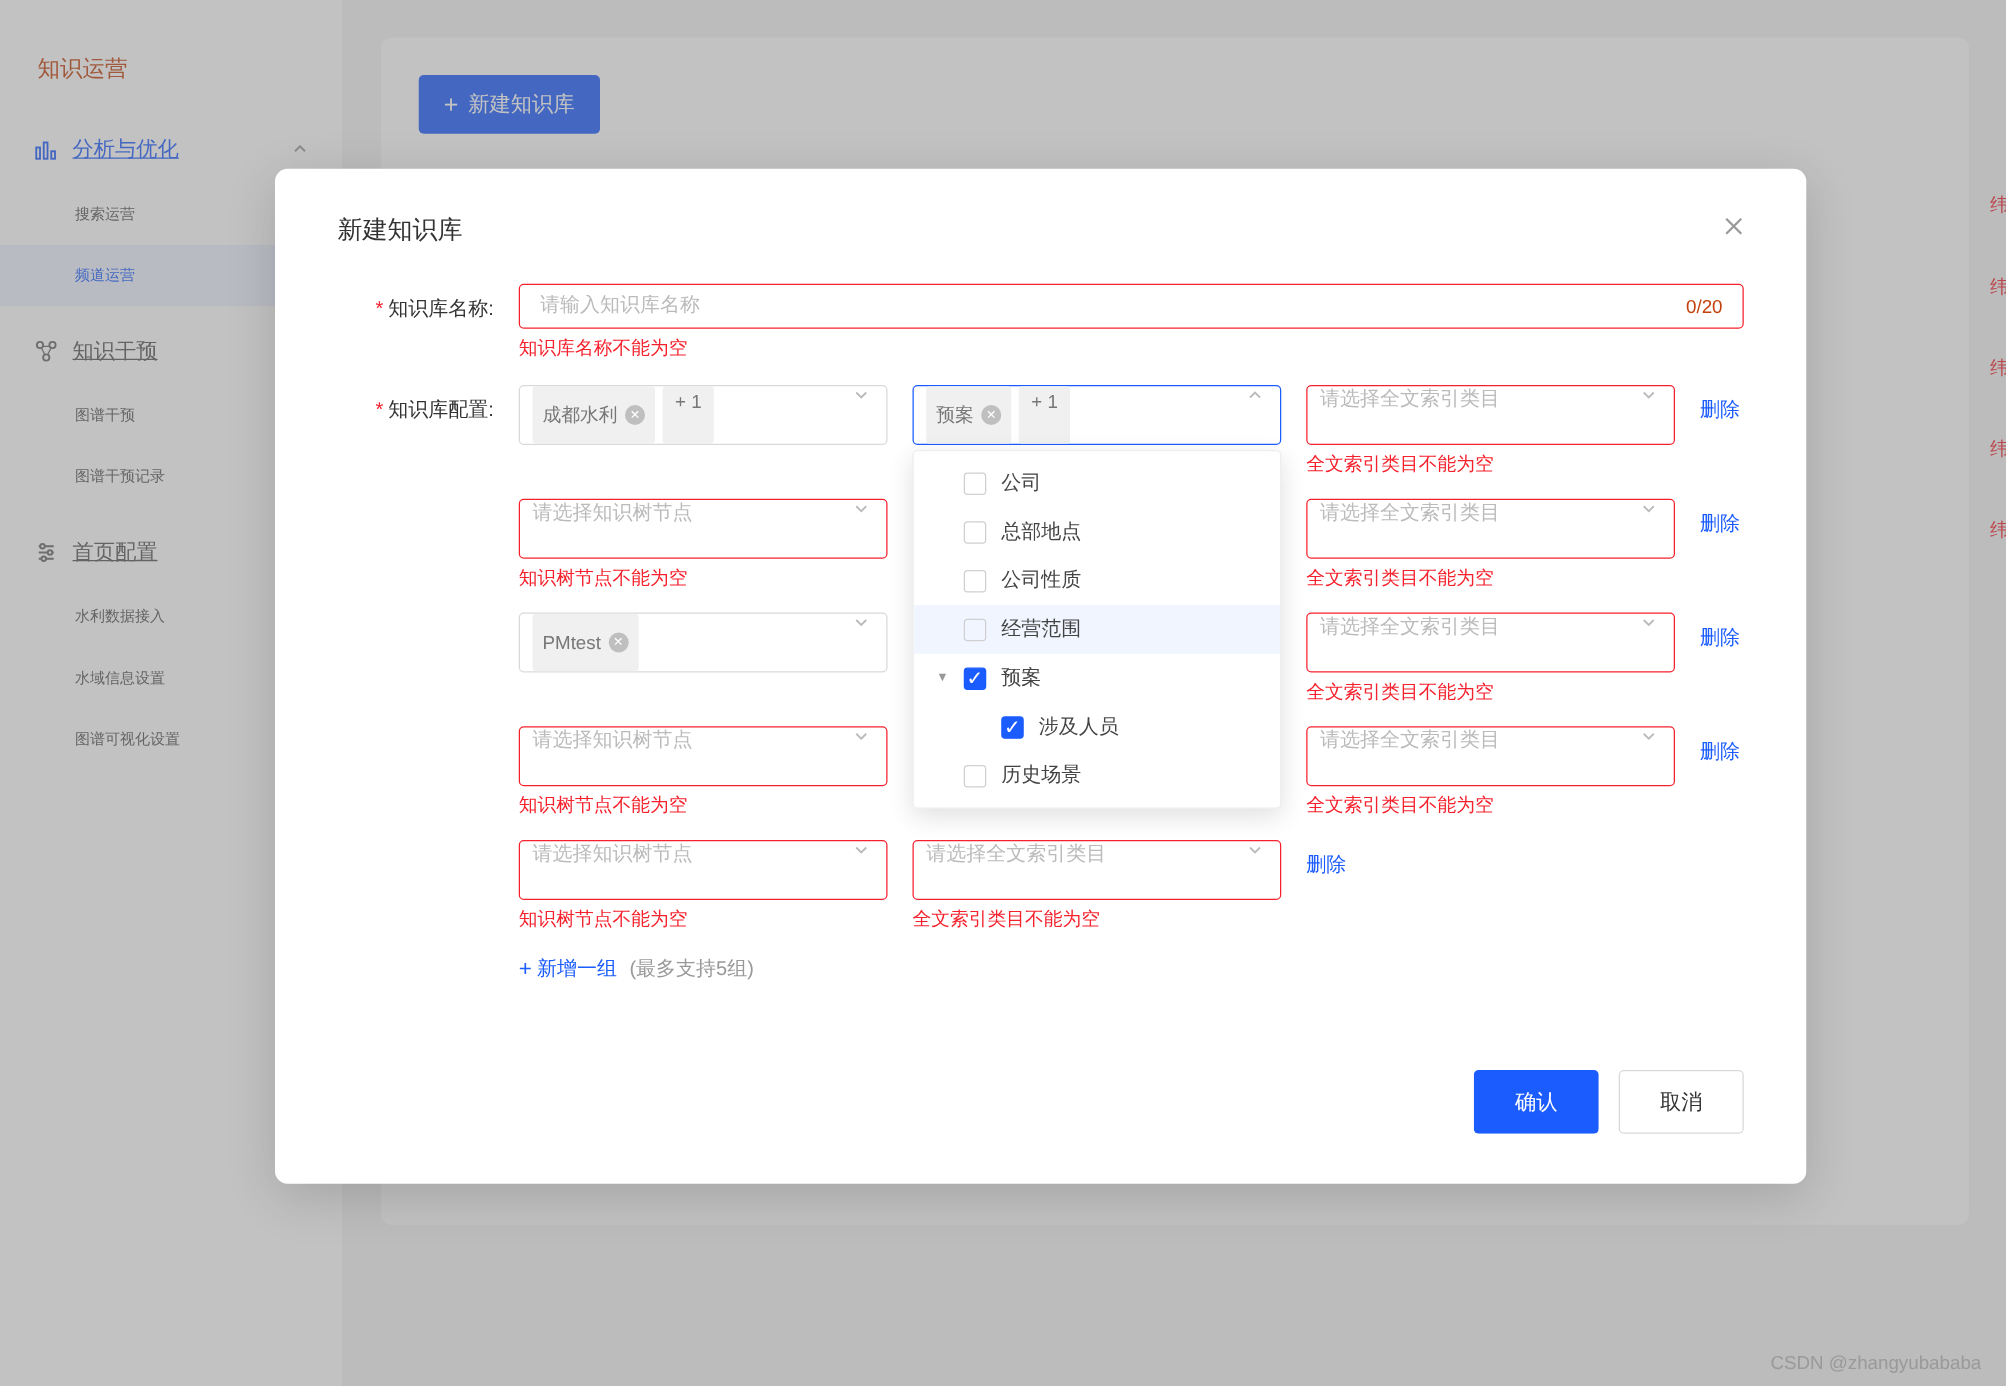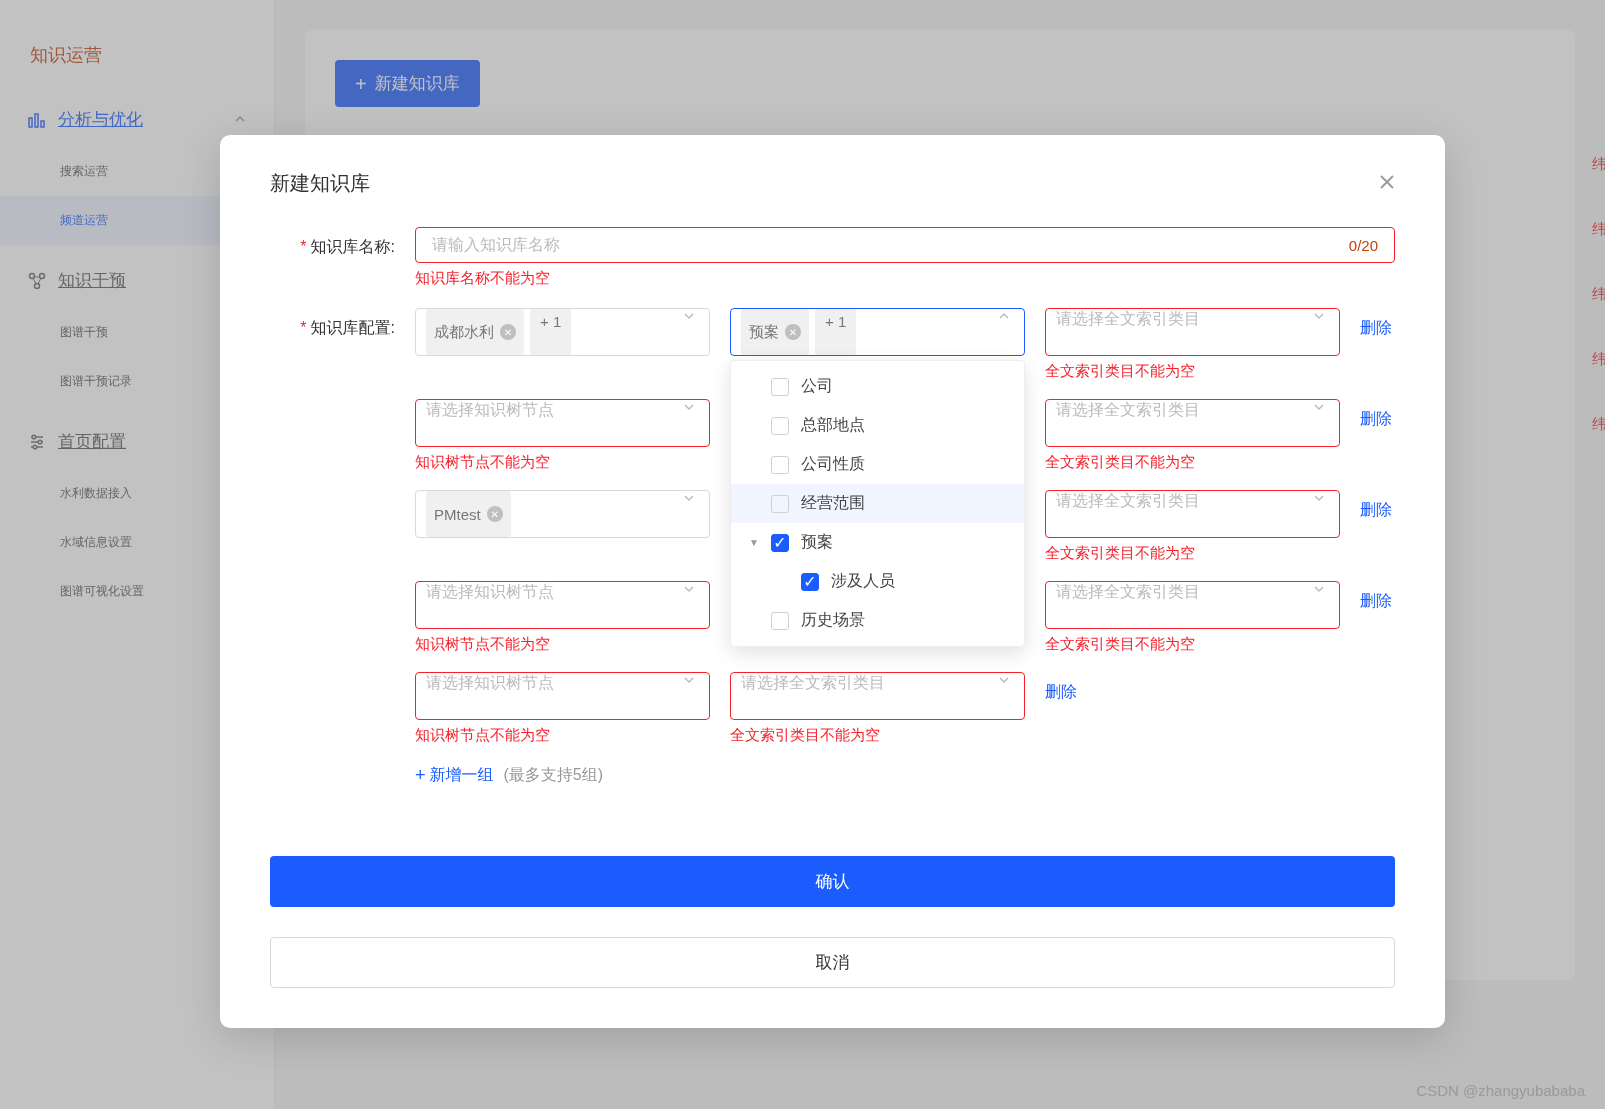--- a/index.html
+++ b/index.html
@@ -104,23 +104,22 @@
   margin-left: auto;
   font-size: 20px;
   color: #999;
   cursor: pointer;
   background:none; border:none;
 }
 .modal-body { padding: 10px 50px 30px 50px; }
 .modal-footer {
   display: flex;
   justify-content: flex-end;
-  gap: 30px;
+  gap: 16px;
   padding: 20px 50px 40px;
-  flex-direction: column;
 }
 
 .form-row {
   display: flex;
   align-items: flex-start;
   margin-bottom: 20px;
 }
 .form-label {
   width: 145px;
   text-align: right;

